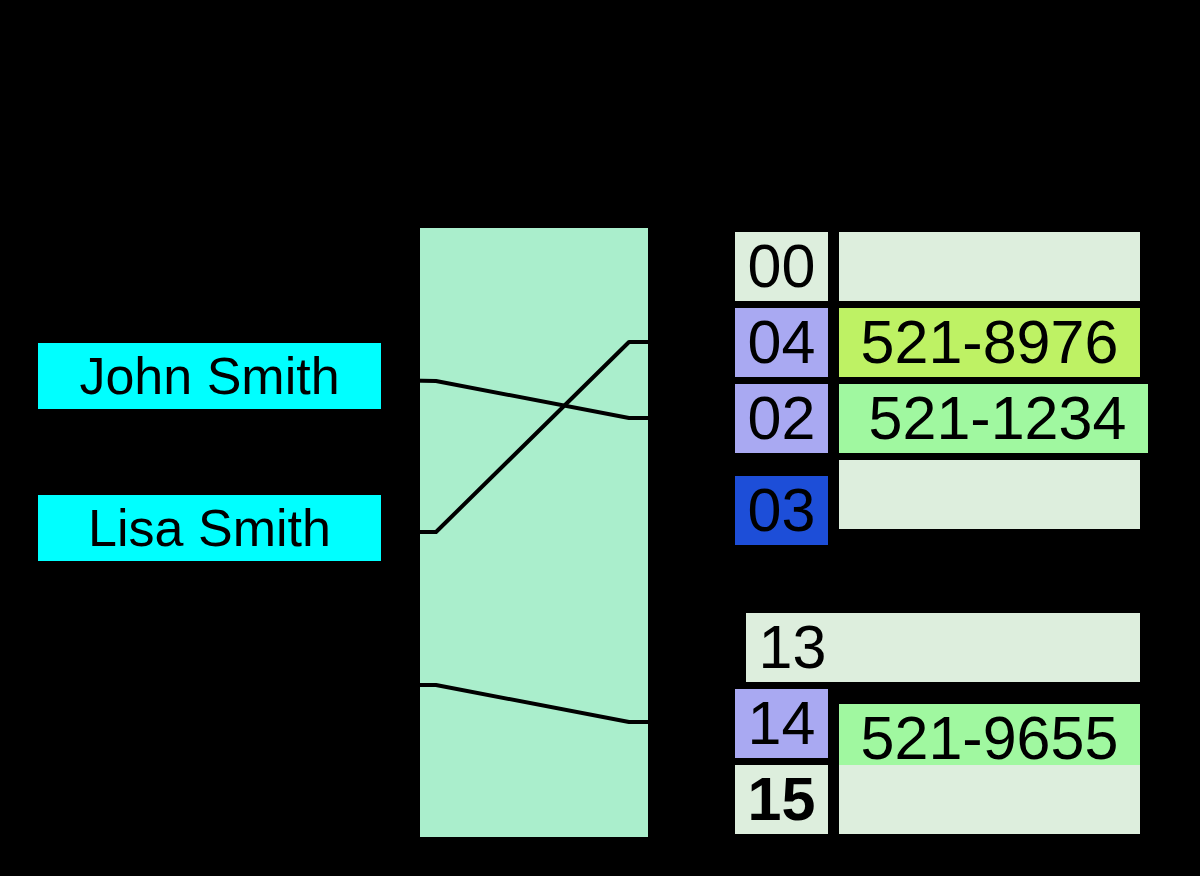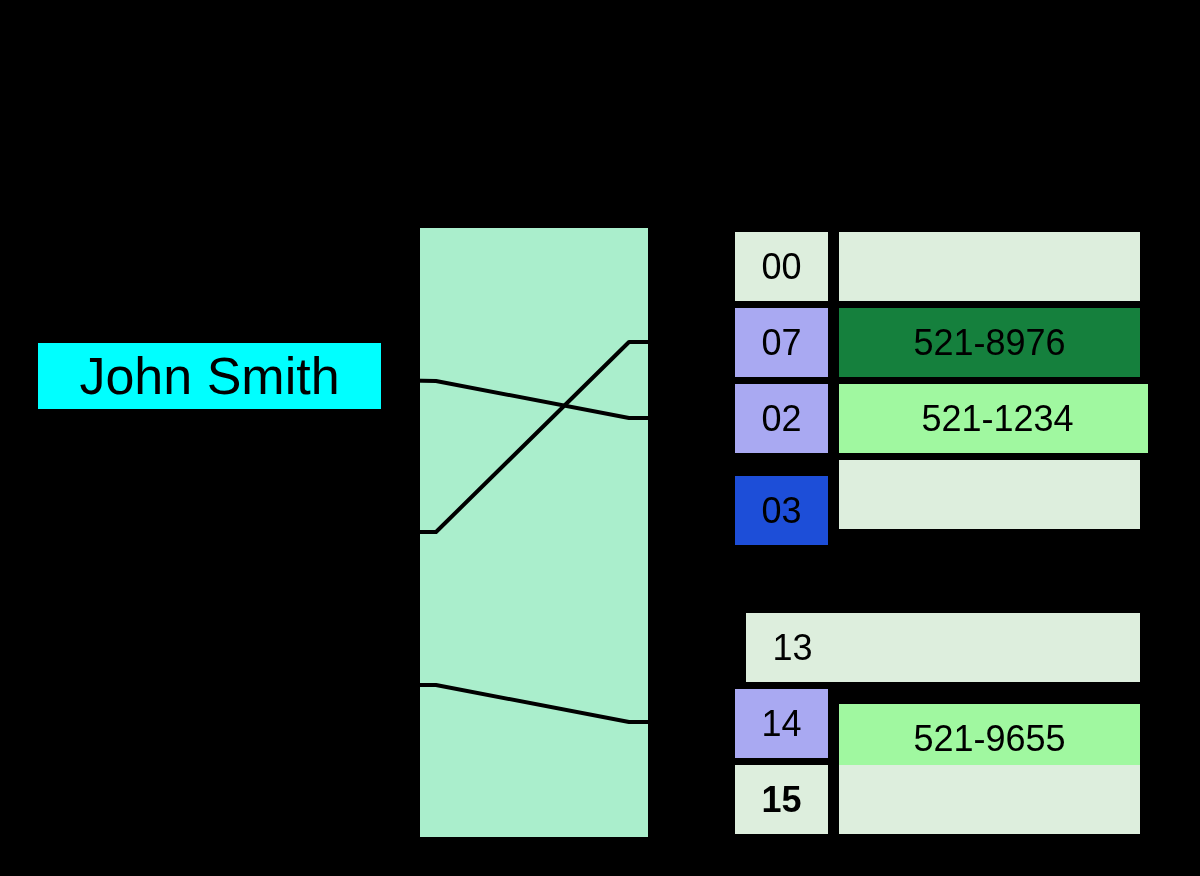--- a/index.html
+++ b/index.html
@@ -39,49 +39,50 @@
     fill: none;
     stroke-width: 4px;
     stroke-linejoin: round;
     stroke-linecap: butt;
   }
   .cell {
     position: absolute;
     display: flex;
     align-items: center;
     justify-content: center;
-    font-size: 36px;
+    font-size: 61px;
     line-height: 1;
     height: 69px;
   }
   .cell.idx   { left: 735px; width: 93px; }
   .cell.val   { left: 839px; width: 301px; }
 </style>
 </head>
 <body>
 
 <div id="stage" style="background: rgb(0, 0, 0); color: rgb(0, 0, 0);">
 
   <div class="key" style="top: 343px; background: rgb(0, 255, 255);">John Smith</div>
 
+  <div class="key" style="top: 495px; background: rgb(0, 255, 255);">Lisa Smith</div>
 
 
   <div class="hashbox" style="background: rgb(170, 238, 204);"></div>
 
   <svg class="wires" width="1200" height="876" viewBox="0 0 1200 876">
     <polyline points="381,380 436,381 629,418 648,418" style="stroke: rgb(0, 0, 0);"></polyline>
     <polyline points="381,532 436,532 629,342 648,342" style="stroke: rgb(0, 0, 0);"></polyline>
     <polyline points="381,685 436,685 629,722 648,722" style="stroke: rgb(0, 0, 0);"></polyline>
   </svg>
 
   <div id="buckets">
       <div class="cell idx" style="top: 232px; background: rgb(221, 238, 221);">00</div>
       <div class="cell val" style="top: 232px; background: rgb(221, 238, 221);"></div>
-      <div class="cell idx" style="top: 308px; background: rgb(169, 169, 242);">07</div>
-      <div class="cell val" style="top: 308px; background: #15803d;">521-8976</div>
+      <div class="cell idx" style="top: 308px; background: rgb(169, 169, 242);">04</div>
+      <div class="cell val" style="top: 308px; background: #bef264;">521-8976</div>
       <div class="cell idx" style="top: 384px; background: rgb(169, 169, 242);">02</div>
       <div class="cell val" style="top: 384px; background: rgb(160, 248, 160); padding-left: 8px;">521-1234</div>
       <div class="cell idx" style="top: 476px; background: #1d4ed8;">03</div>
       <div class="cell val" style="top: 460px; background: rgb(221, 238, 221);"></div>
       <div class="cell idx" style="top: 613px; background: rgb(221, 238, 221); margin-left: 11px;">13</div>
       <div class="cell val" style="top: 613px; background: rgb(221, 238, 221);"></div>
       <div class="cell idx" style="top: 689px; background: rgb(169, 169, 242);">14</div>
       <div class="cell val" style="top: 689px; background: rgb(160, 248, 160); margin-top: 15px;">521-9655</div>
       <div class="cell idx" style="top: 765px; background: rgb(221, 238, 221); font-weight: bold;">15</div>
       <div class="cell val" style="top: 765px; background: rgb(221, 238, 221);"></div>

